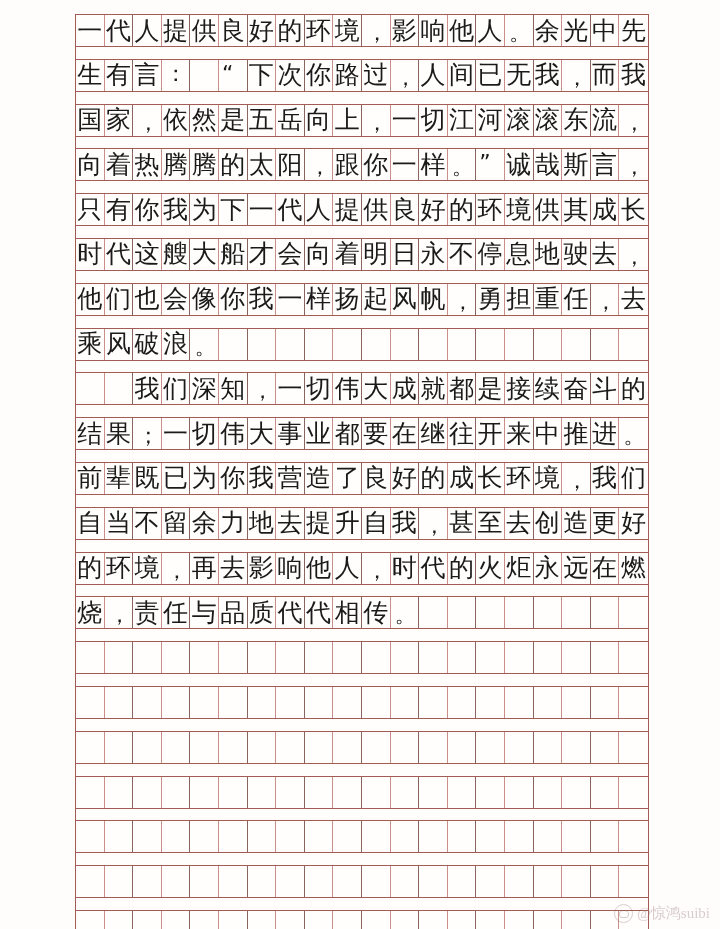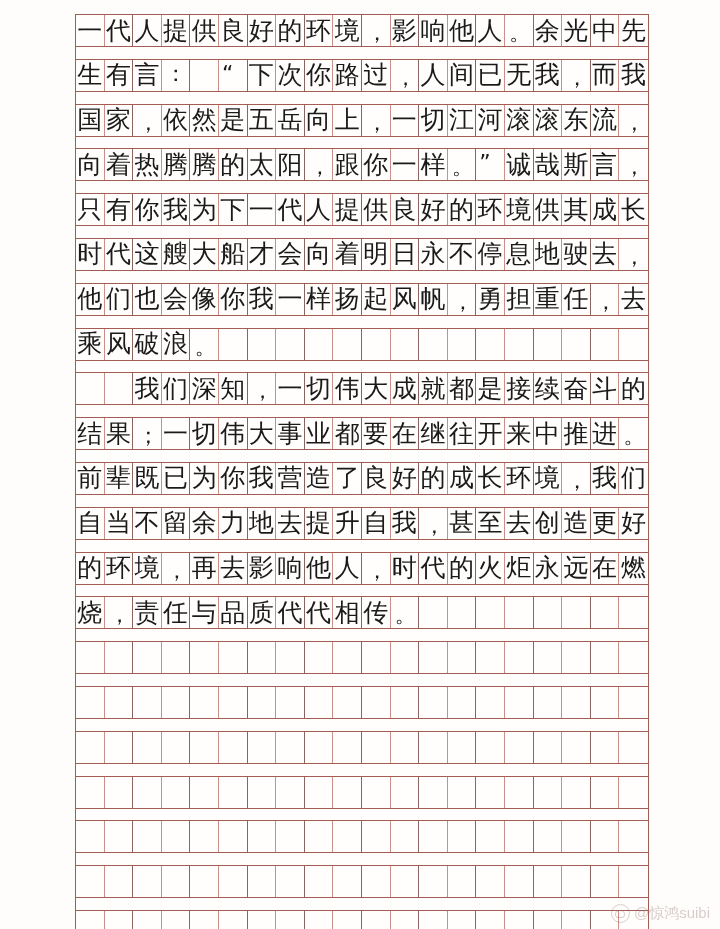--- a/index.html
+++ b/index.html
@@ -113,21 +113,21 @@
   #watermark {
     position: absolute;
     right: 10px;
     bottom: 6px;
     display: flex;
     align-items: center;
     gap: 4px;
     opacity: 0.33;
     color: #8d6b6b;
     font-size: 15px;
-    font-family: Liberation Sans, sans-serif;
+    font-family: Liberation Serif, serif;
     white-space: nowrap;
     pointer-events: none;
   }
   #watermark .wb-icon {
     display: inline-block;
     width: 17px;
     height: 17px;
     border: 1.6px solid #8d6b6b;
     border-radius: 50%;
     position: relative;

